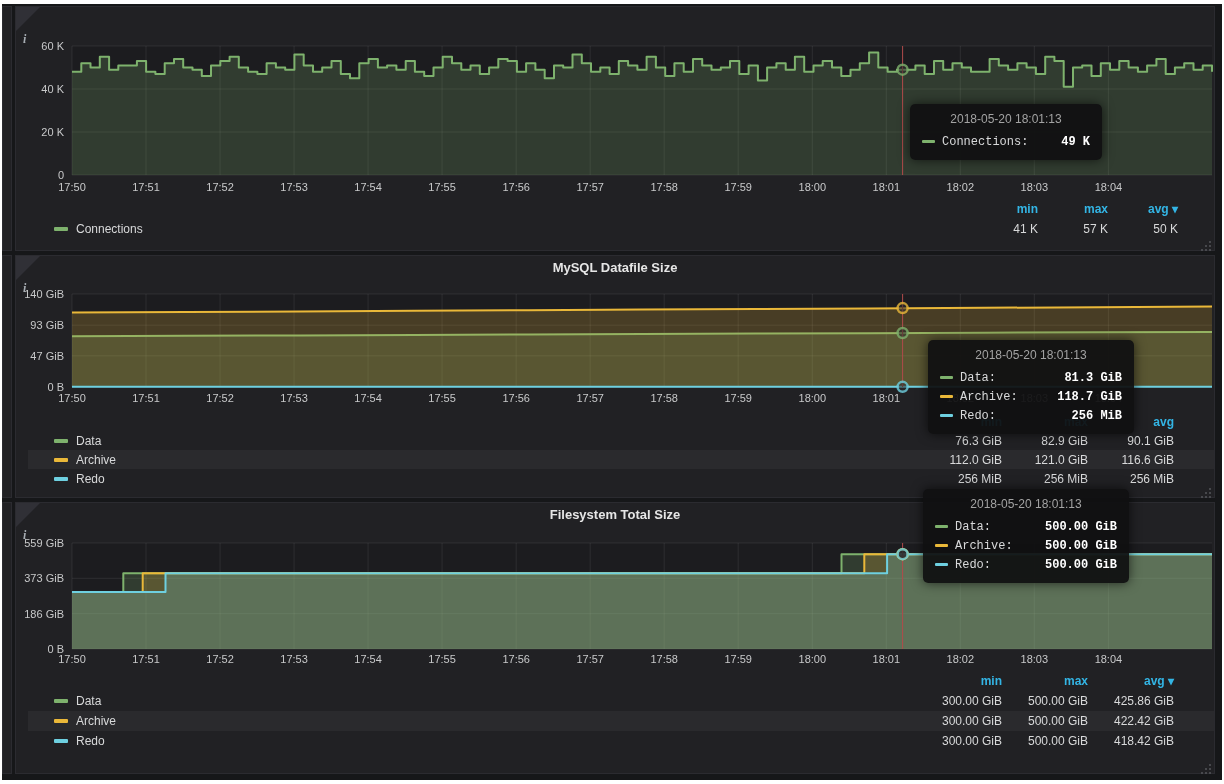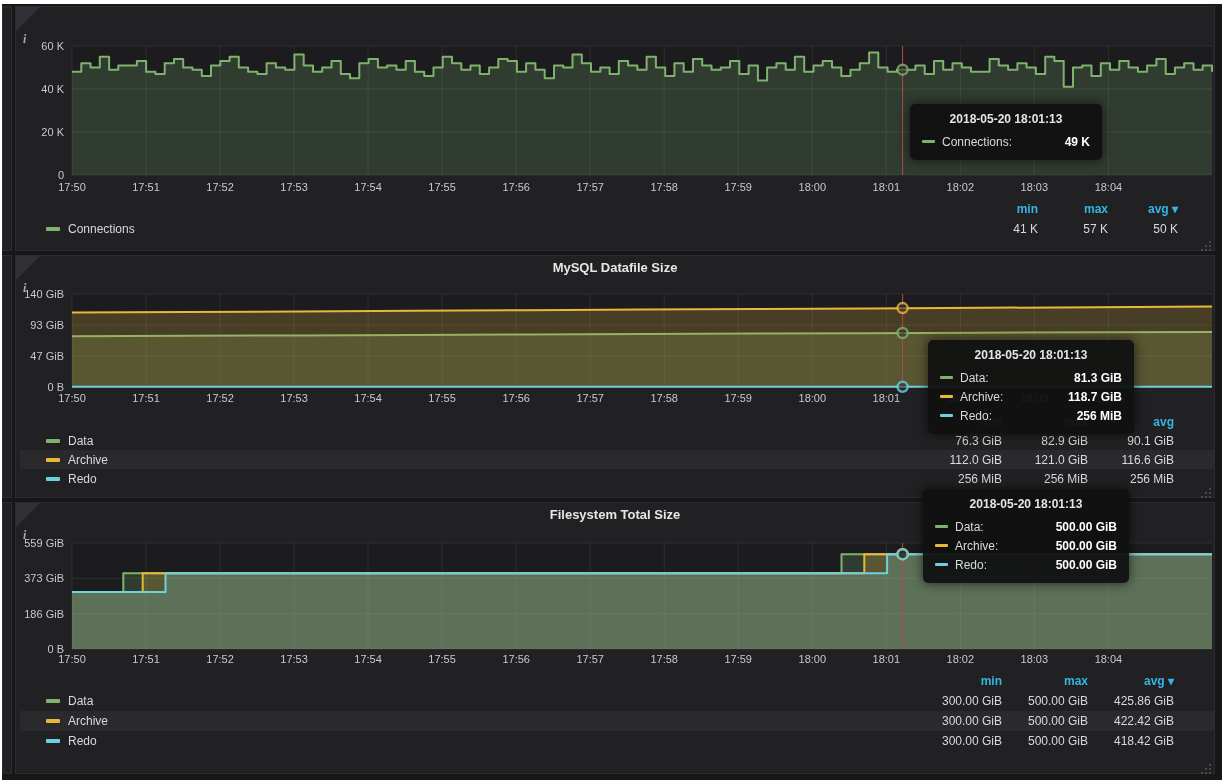--- a/index.html
+++ b/index.html
@@ -12,37 +12,37 @@
   #p1{left:13px;top:251px;width:1200px;height:243px;}
   #p2{left:13px;top:498px;width:1200px;height:272px;}
   #s0{top:2px;height:245px;} #s1{top:251px;height:243px;} #s2{top:498px;height:272px;}
   .panel-title{height:24px;line-height:24px;text-align:center;font-size:13px;font-weight:bold;
                color:#e6e6e6;cursor:pointer;}
   .info-corner{position:absolute;top:0;left:0;width:0;height:0;
                border-top:24px solid #303036;border-right:24px solid transparent;cursor:pointer;}
   .info-i{position:absolute;top:1px;left:7px;font-family:"Liberation Serif",serif;
           font-style:italic;font-weight:bold;font-size:12px;color:#a7adb3;}
   svg.chart{position:absolute;left:0;top:24px;display:block;}
-  .legend{position:absolute;left:4px;right:0;font-size:12px;color:#d8d9da;}
+  .legend{position:absolute;left:12px;right:0;font-size:12px;color:#d8d9da;}
   #legend0{top:192px;} #legend1{top:156px;} #legend2{top:168px;}
   .lg-row{display:flex;align-items:center;padding-left:26px;padding-right:40px;}
   #legend0 .lg-row{height:20px;padding-right:36px;}
   #legend1 .lg-row{height:19px;} #legend2 .lg-row{height:20px;}
   .lg-alt{background:rgba(255,255,255,0.045);justify-content:flex-end;}
   .lg-dash{width:14px;height:4px;border-radius:1px;margin-right:8px;flex:none;}
   .lg-name{cursor:pointer;}
   .lg-spacer{flex:1;}
   .lg-cell{width:86px;text-align:right;flex:none;}
   .cols-narrow .lg-cell{width:70px;}
   .lg-head .lg-cell{color:#33b5e5;font-weight:bold;cursor:pointer;}
   .tooltip{position:absolute;z-index:10;background:rgba(16,16,17,0.94);border-radius:5px;
            padding:8px 12px 9px 12px;box-shadow:0 0 12px rgba(0,0,0,0.65);
            font-size:12px;color:#d8d9da;pointer-events:none;}
-  .tt-time{text-align:center;font-weight:bold;color:#e5e5e5;margin-bottom:6px;white-space:nowrap;}
-  .tt-row{display:flex;align-items:center;height:19px;min-width:168px;}
+  .tt-time{text-align:center;font-weight:normal;color:#a3a3a3;margin-bottom:6px;white-space:nowrap;}
+  .tt-row{display:flex;align-items:center;height:19px;min-width:168px;font-family:Liberation Mono, monospace;}
   .wide .tt-row{min-width:182px;}
   .tt-dash{width:13px;height:3px;border-radius:1px;margin-right:7px;flex:none;}
   .tt-val{margin-left:auto;font-weight:bold;color:#ffffff;padding-left:18px;white-space:nowrap;}
   #tt0{left:910px;top:104px;} #tt1{left:928px;top:340px;} #tt2{left:923px;top:489px;}
   .resize{position:absolute;right:2px;bottom:1px;width:12px;height:12px;cursor:se-resize;}
 </style>
 </head>
 <body>
 
 <div class="page">

